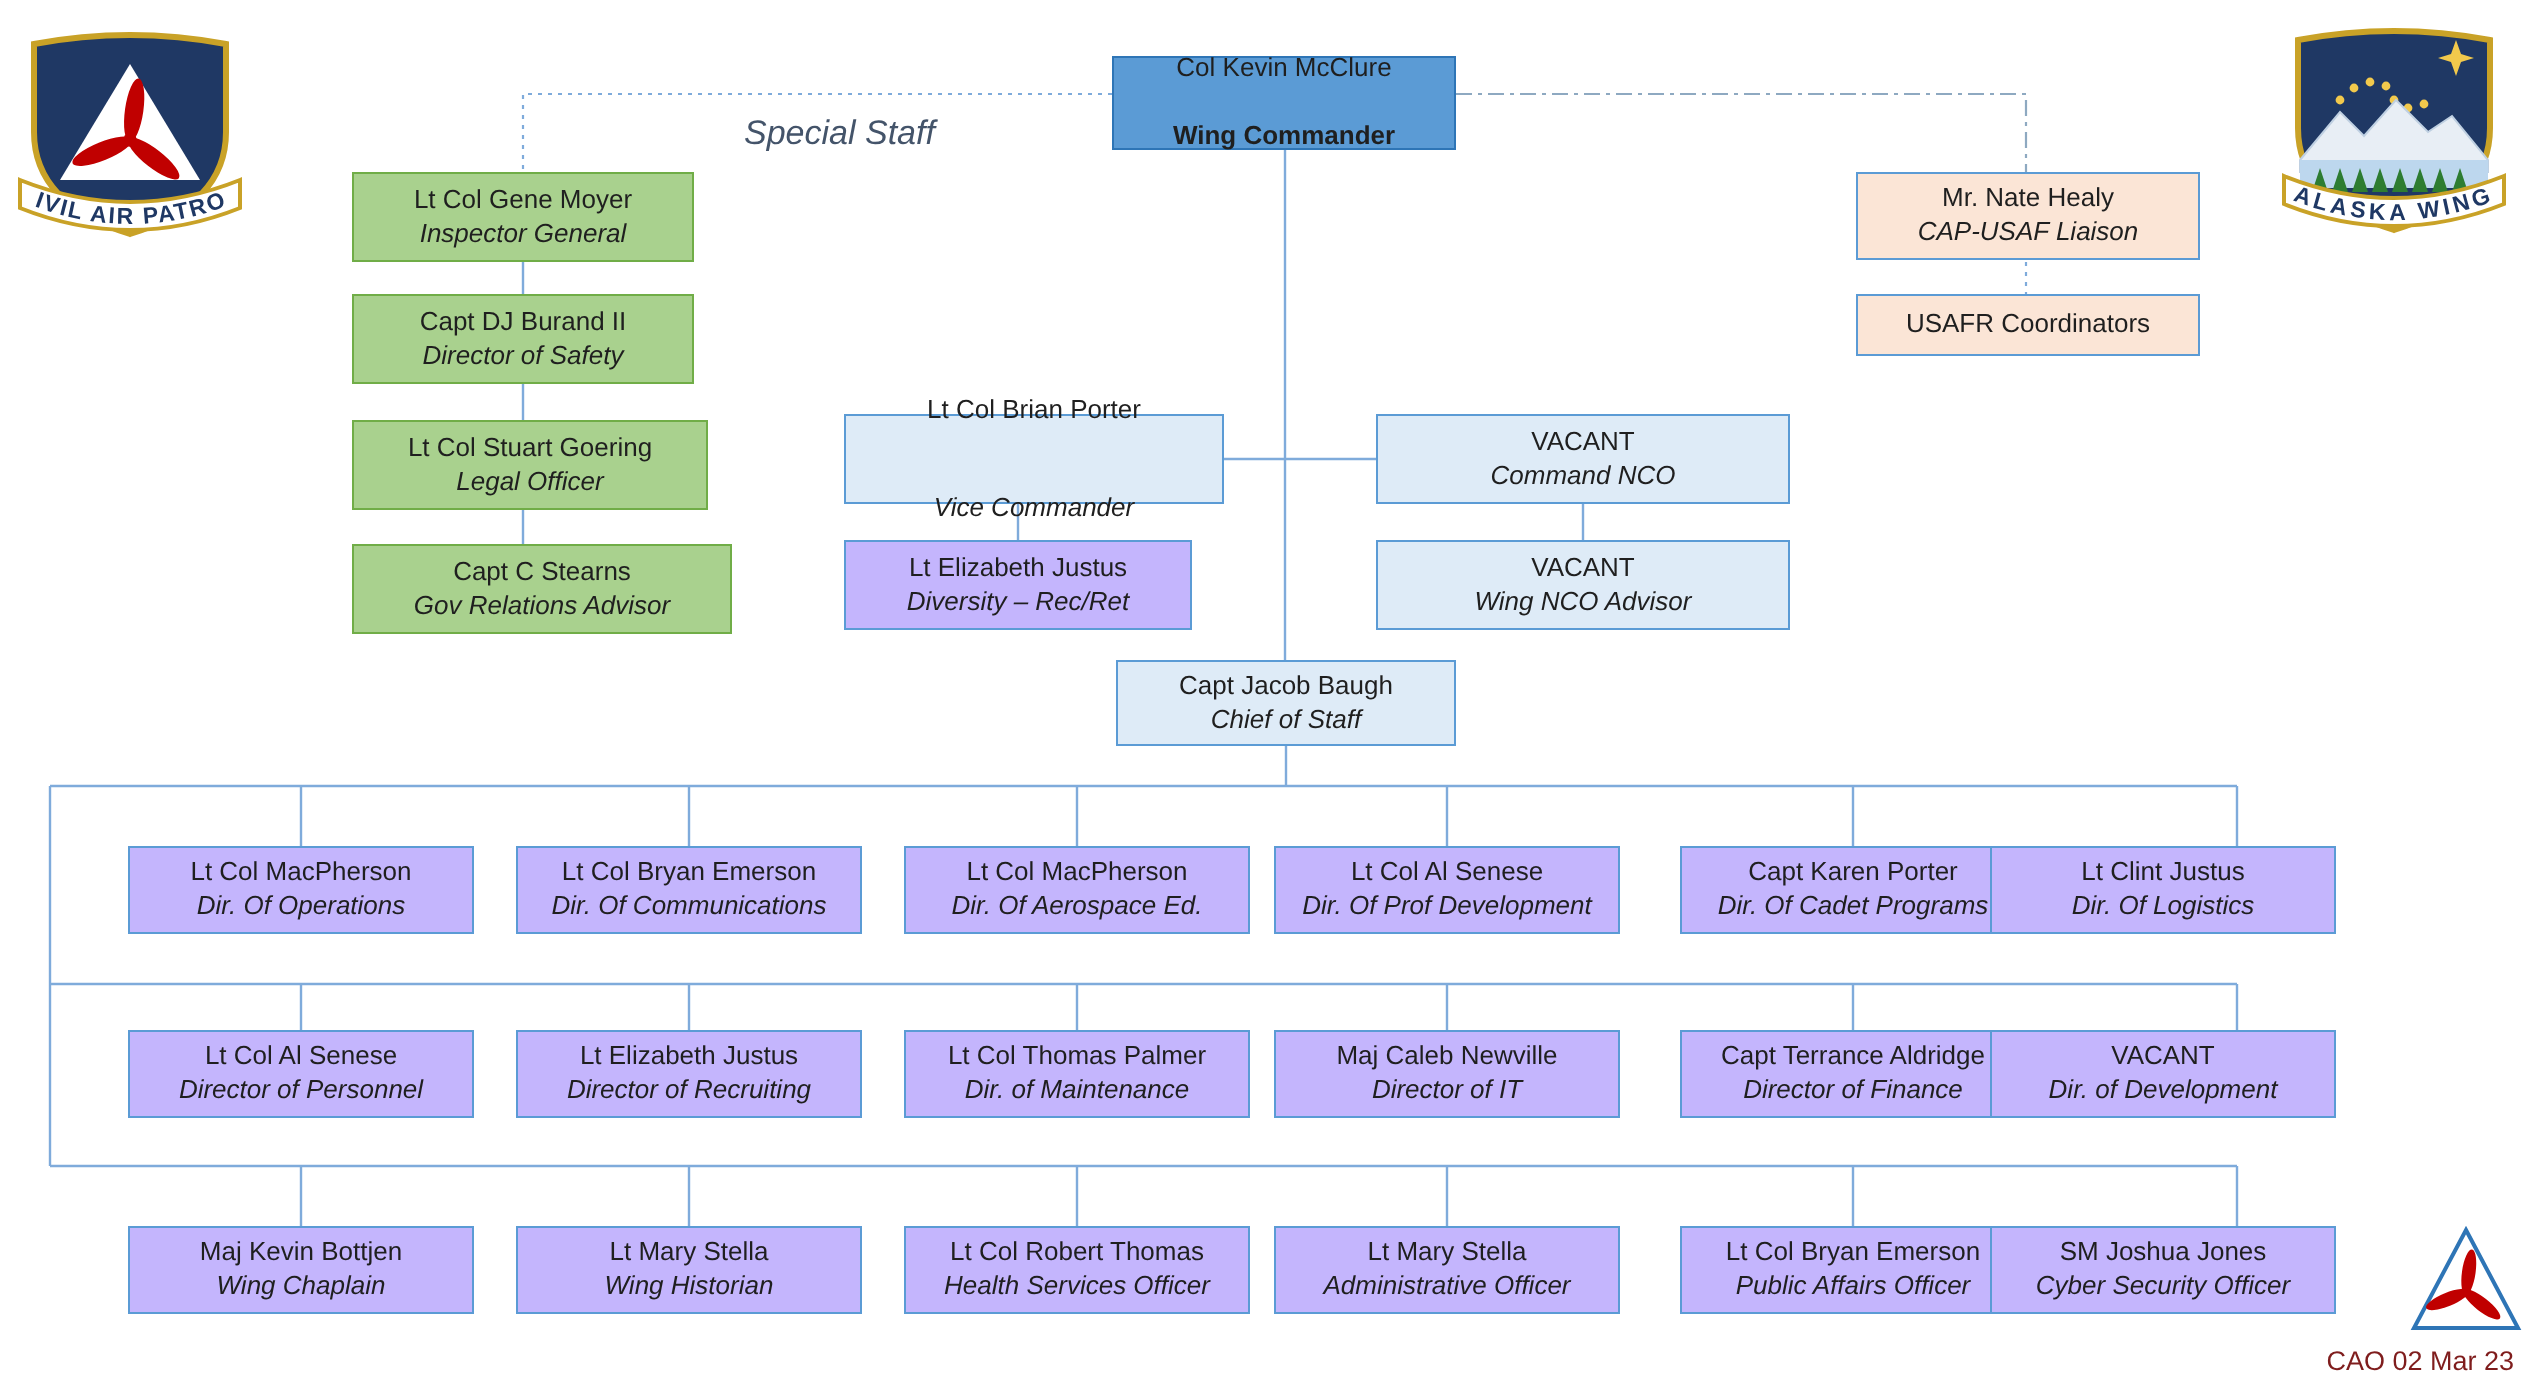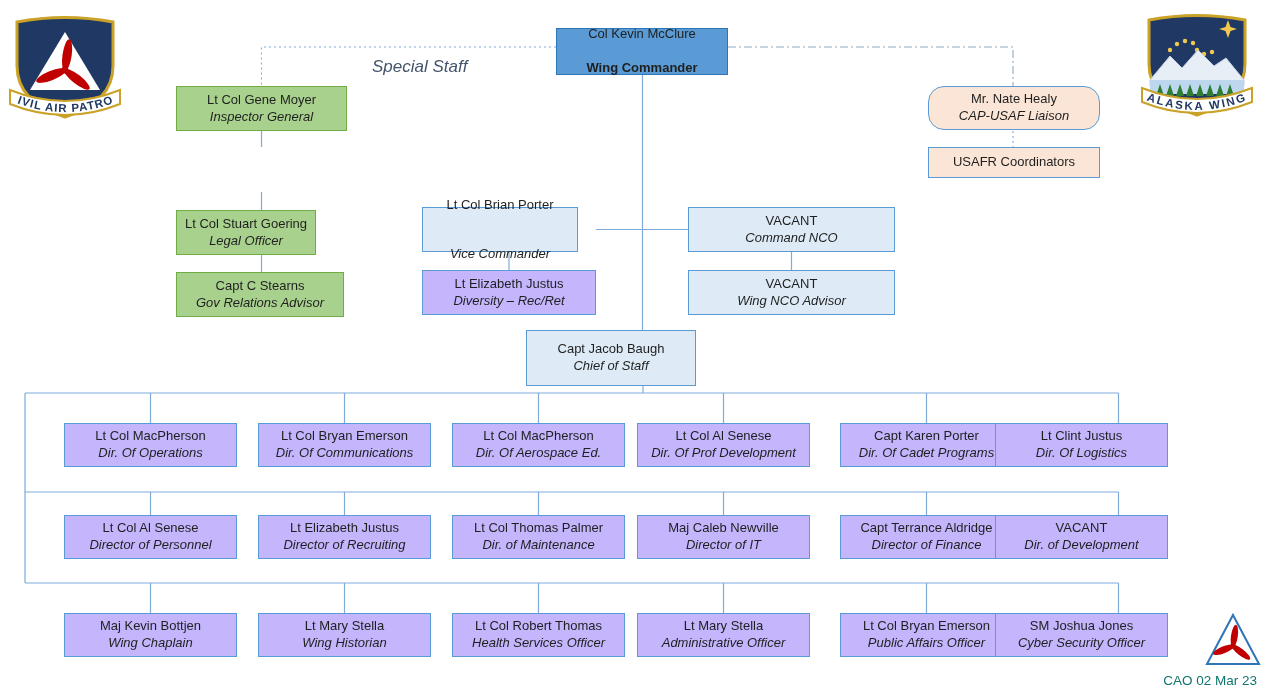--- a/index.html
+++ b/index.html
@@ -17,41 +17,41 @@
   .fill-blue .title{font-weight:bold;font-style:normal;}
   .fill-green-g{background:#A9D18E;border:1.4px solid #70AD47;}
   .fill-green-b{background:#c4b5fd;border:1.4px solid #5B9BD5;}
   .fill-light{background:#DEEBF7;border:1.4px solid #5B9BD5;}
   .fill-peach{background:#FBE5D6;border:1.4px solid #5B9BD5;}
 
   
   .pos-wc{left:556px;top:28px;width:172px;height:47px;gap:17px;}
   .pos-moyer{left:176px;top:86px;width:171px;height:45px;}
   .pos-burand{left:176px;top:147px;width:171px;height:45px;}
-  .pos-goering{left:176px;top:210px;width:140px;height:45px;}
-  .pos-stearns{left:176px;top:272px;width:168px;height:45px;}
-  .pos-healy{left:928px;top:86px;width:172px;height:44px;border-radius:16px;}
+  .pos-goering{left:176px;top:210px;width:178px;height:45px;}
+  .pos-stearns{left:176px;top:272px;width:190px;height:45px;}
+  .pos-healy{left:928px;top:86px;width:172px;height:44px;}
   .pos-usafr{left:928px;top:147px;width:172px;height:31px;}
-  .pos-porter{left:422px;top:207px;width:156px;height:45px;gap:32px;}
+  .pos-porter{left:422px;top:207px;width:190px;height:45px;gap:32px;}
   .pos-justusdiv{left:422px;top:270px;width:174px;height:45px;}
   .pos-cmdnco{left:688px;top:207px;width:207px;height:45px;}
   .pos-wingnco{left:688px;top:270px;width:207px;height:45px;}
-  .pos-cos{left:526px;top:330px;width:170px;height:56px;}
+  .pos-cos{left:558px;top:330px;width:170px;height:43px;}
 
   
   .c1{left:64px;}  .c2{left:258px;} .c3{left:452px;}
   .c4{left:637px;} .c5{left:840px;} .c6{left:995px;}
   .r1{top:423px;}  .r2{top:515px;}  .r3{top:613px;}
   .gridbox{width:173px;height:44px;}
 
   .special-staff{
     position:absolute;left:372px;top:57px;z-index:2;font-size:17px;font-style:italic;color:#44546A;
   }
   .footer-note{
-    position:absolute;right:8px;top:673px;z-index:2;font-size:13.5px;color:#0f766e;
+    position:absolute;right:8px;top:673px;z-index:2;font-size:13.5px;color:#7f1d1d;
   }
   .logo{position:absolute;z-index:2;}
   .logo-left{left:8px;top:8px;}
   .logo-right{left:1140px;top:6px;}
   .logo-small{left:1204px;top:612px;}
 </style>
 </head>
 <body>
 
 <div id="stage">
@@ -81,20 +81,24 @@
     <span class="name">Col Kevin McClure</span>
     <span class="title">Wing Commander</span>
   </div>
 
   <div class="special-staff">Special Staff</div>
 
   <div class="box fill-green-g pos-moyer">
     <span class="name">Lt Col Gene Moyer</span>
     <span class="title">Inspector General</span>
   </div>
+  <div class="box fill-green-g pos-burand">
+    <span class="name">Capt  DJ Burand II</span>
+    <span class="title">Director of Safety</span>
+  </div>
   <div class="box fill-green-g pos-goering">
     <span class="name">Lt Col Stuart Goering</span>
     <span class="title">Legal Officer</span>
   </div>
   <div class="box fill-green-g pos-stearns">
     <span class="name">Capt C Stearns</span>
     <span class="title">Gov Relations Advisor</span>
   </div>
 
   <div class="box fill-peach pos-healy">

